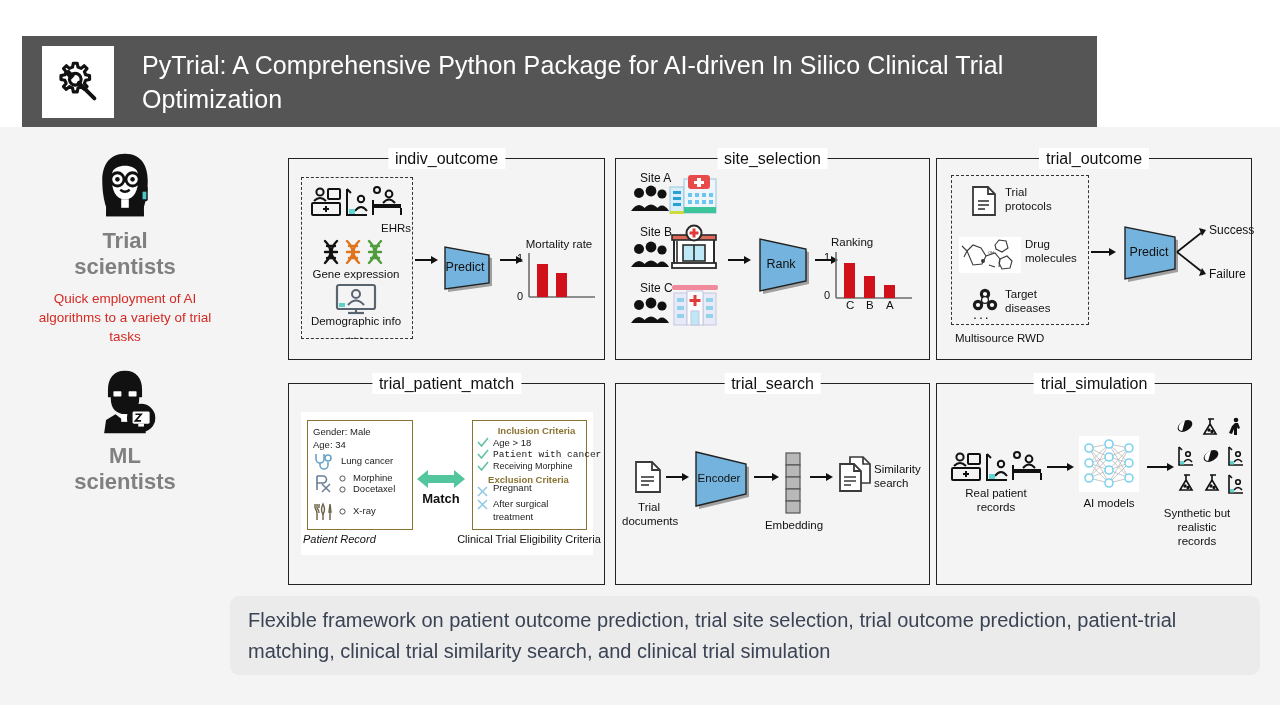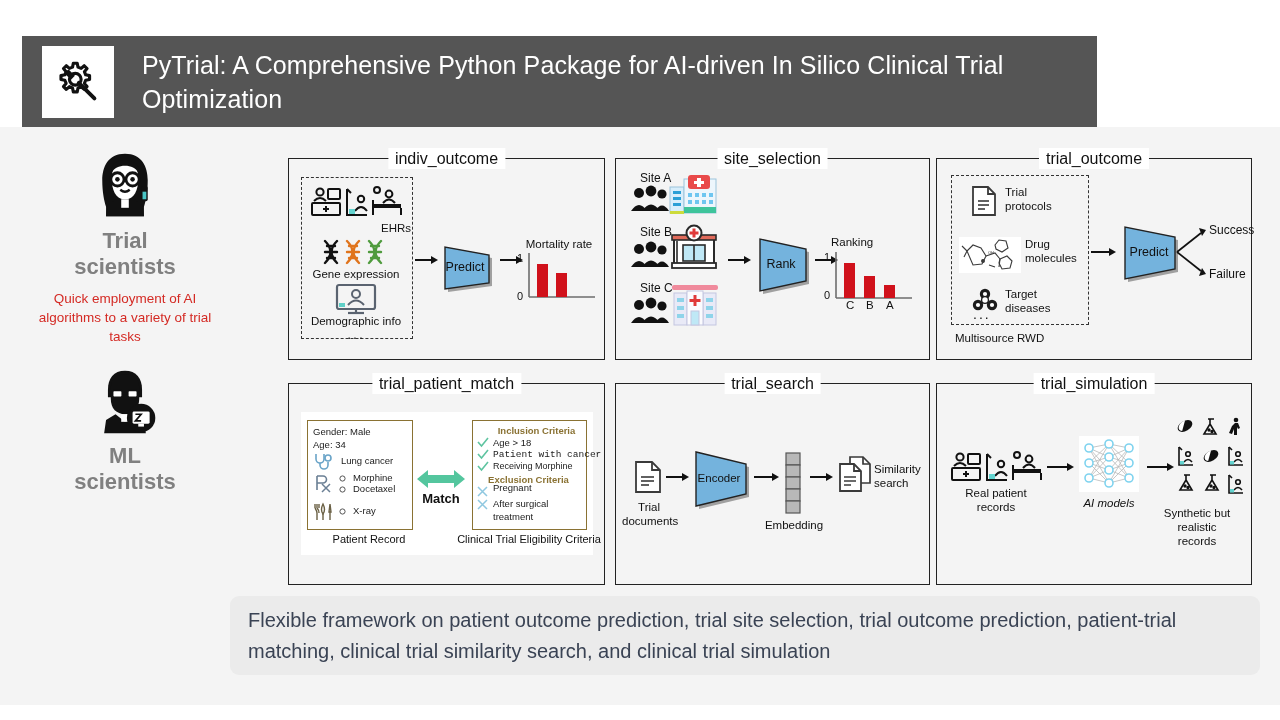--- a/index.html
+++ b/index.html
@@ -510,21 +510,21 @@
           <path d="M17 2 l-1 8 l2 0 l-1 -8z M17 10 l0 8"></path>
         </g>
       </svg>
     </div>
     <div style="position:absolute;left:50px;top:124px;">
         <svg width="7" height="7">
           <circle cx="3.5" cy="3.5" r="2.6" fill="none" stroke="#555" stroke-width="1"></circle>
         </svg>
       </div>
     <div class="pm-txt" style="left:64px;top:120px;">X-ray</div>
-    <div class="pm-cap" style="left:28px;top:148px;width:104px;text-align:center;">Patient Record</div>
+    <div class="pm-cap" style="left:14px;top:148px;width:104px;text-align:left;font-style:italic;">Patient Record</div>
 
     <div style="position:absolute;left:128px;top:84px;">
       <svg width="48" height="22" viewBox="0 0 48 22">
         <path d="M0 11 L11 2 L11 7 L37 7 L37 2 L48 11 L37 20 L37 15 L11 15 L11 20 Z" fill="#54c69e"></path>
       </svg>
     </div>
     <div class="lbl" style="left:126px;top:108px;width:52px;font-size:13px;font-weight:bold;">Match</div>
 
     <div class="gold-box" style="left:183px;top:36px;width:113px;height:108px;"></div>
     <div class="pm-head" style="left:183px;top:40px;width:129px;text-align:center;">Inclusion Criteria</div>
@@ -704,21 +704,21 @@
           <circle cx="30" cy="8" r="4"></circle>
             <circle cx="30" cy="21" r="4"></circle>
             <circle cx="30" cy="34" r="4"></circle>
             <circle cx="30" cy="47" r="4"></circle>
           <circle cx="50" cy="12" r="4"></circle>
             <circle cx="50" cy="27" r="4"></circle>
             <circle cx="50" cy="42" r="4"></circle>
         </g>
       </svg>
     </div>
-    <div class="lbl" style="left:132px;top:112px;width:80px;font-size:11.5px;font-style:italic;">AI models</div>
+    <div class="lbl" style="left:132px;top:112px;width:80px;font-size:11.5px;">AI models</div>
     <div style="position:absolute;left:210px;top:78px;">
       <svg width="28" height="10" viewBox="0 0 28 10">
           <line x1="0" y1="5" x2="21" y2="5" stroke="#111" stroke-width="2"></line>
           <path d="M20 1 l7 4 -7 4z" fill="#111"></path>
         </svg>
     </div>
 
     <div style="position:absolute;left:240px;top:34px;">
       <svg width="70" height="84" viewBox="0 0 70 84">
 

